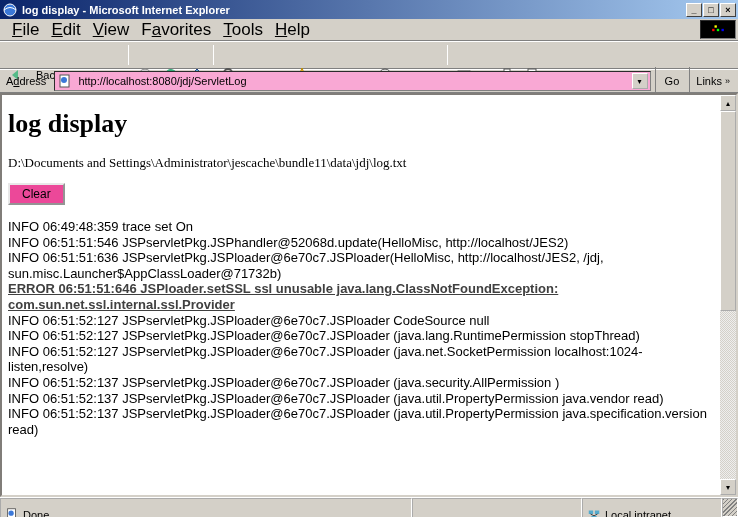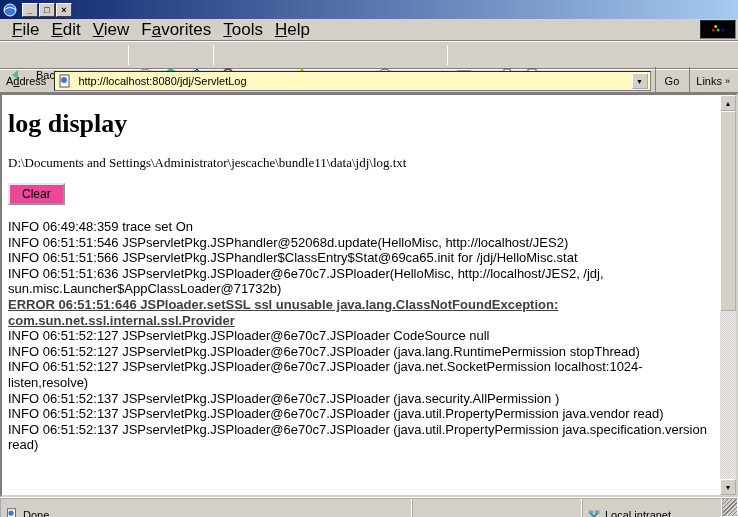--- a/index.html
+++ b/index.html
@@ -106,21 +106,21 @@
     border-bottom: 1px solid #808080;
     gap: 4px;
   }
   .addr-label {
     font-size: 11px;
     padding: 0 4px;
   }
   .addr-field {
     flex: 1;
     height: 20px;
-    background: #fef9c3;
+    background: #f9a8d4;
     border: 1px inset #808080;
     display: flex;
     align-items: center;
     padding: 0 2px;
     gap: 3px;
   }
   .addr-field .page-ic {
     width: 16px; height: 16px;
     display:flex;align-items:center;justify-content:center;
   }
@@ -244,20 +244,21 @@
 </head>
 <body>
 
 <div class="titlebar">
   <span class="app-icon">
     <svg viewBox="0 0 16 16">
         <circle cx="8" cy="8" r="6" fill="#3b78d8" stroke="#fff" stroke-width="1"></circle>
         <path d="M2 8 Q8 3 14 8" stroke="#fff" fill="none"></path>
       </svg>
   </span>
+  <span class="title-text">log display - Microsoft Internet Explorer</span>
   <div class="window-controls">
     <div class="win-btn">_</div>
     <div class="win-btn">□</div>
     <div class="win-btn">×</div>
   </div>
 </div>
 
 <div class="menubar">
   <span class="menu-item"><u>F</u><span></span>ile</span>
   <span class="menu-item"><u>E</u>dit</span>
@@ -402,21 +403,20 @@
 </div>
 
 <div class="content-border">
   <div class="content">
     <h1>log display</h1>
     <div class="log-path">D:\Documents and Settings\Administrator\jescache\bundle11\data\jdj\log.txt</div>
     <button class="clear-btn">Clear</button>
     <div class="log-lines" id="log-lines">
         <div class="log-line">INFO 06:49:48:359 trace set On</div>
         <div class="log-line">INFO 06:51:51:546 JSPservletPkg.JSPhandler@52068d.update(HelloMisc, http://localhost/JES2)</div>
-        <div class="log-line">INFO 06:51:51:566 JSPservletPkg.JSPhandler$ClassEntry$Stat@69ca65.init for /jdj/HelloMisc.stat</div>
         <div class="log-line">INFO 06:51:51:636 JSPservletPkg.JSPloader@6e70c7.JSPloader(HelloMisc, http://localhost/JES2, /jdj, sun.misc.Launcher$AppClassLoader@71732b)</div>
         <div class="log-line log-error">ERROR 06:51:51:646 JSPloader.setSSL ssl unusable java.lang.ClassNotFoundException: com.sun.net.ssl.internal.ssl.Provider</div>
         <div class="log-line">INFO 06:51:52:127 JSPservletPkg.JSPloader@6e70c7.JSPloader CodeSource null</div>
         <div class="log-line">INFO 06:51:52:127 JSPservletPkg.JSPloader@6e70c7.JSPloader (java.lang.RuntimePermission stopThread)</div>
         <div class="log-line">INFO 06:51:52:127 JSPservletPkg.JSPloader@6e70c7.JSPloader (java.net.SocketPermission localhost:1024- listen,resolve)</div>
         <div class="log-line">INFO 06:51:52:137 JSPservletPkg.JSPloader@6e70c7.JSPloader (java.security.AllPermission )</div>
         <div class="log-line">INFO 06:51:52:137 JSPservletPkg.JSPloader@6e70c7.JSPloader (java.util.PropertyPermission java.vendor read)</div>
         <div class="log-line">INFO 06:51:52:137 JSPservletPkg.JSPloader@6e70c7.JSPloader (java.util.PropertyPermission java.specification.version read)</div>
       </div>
   </div>

